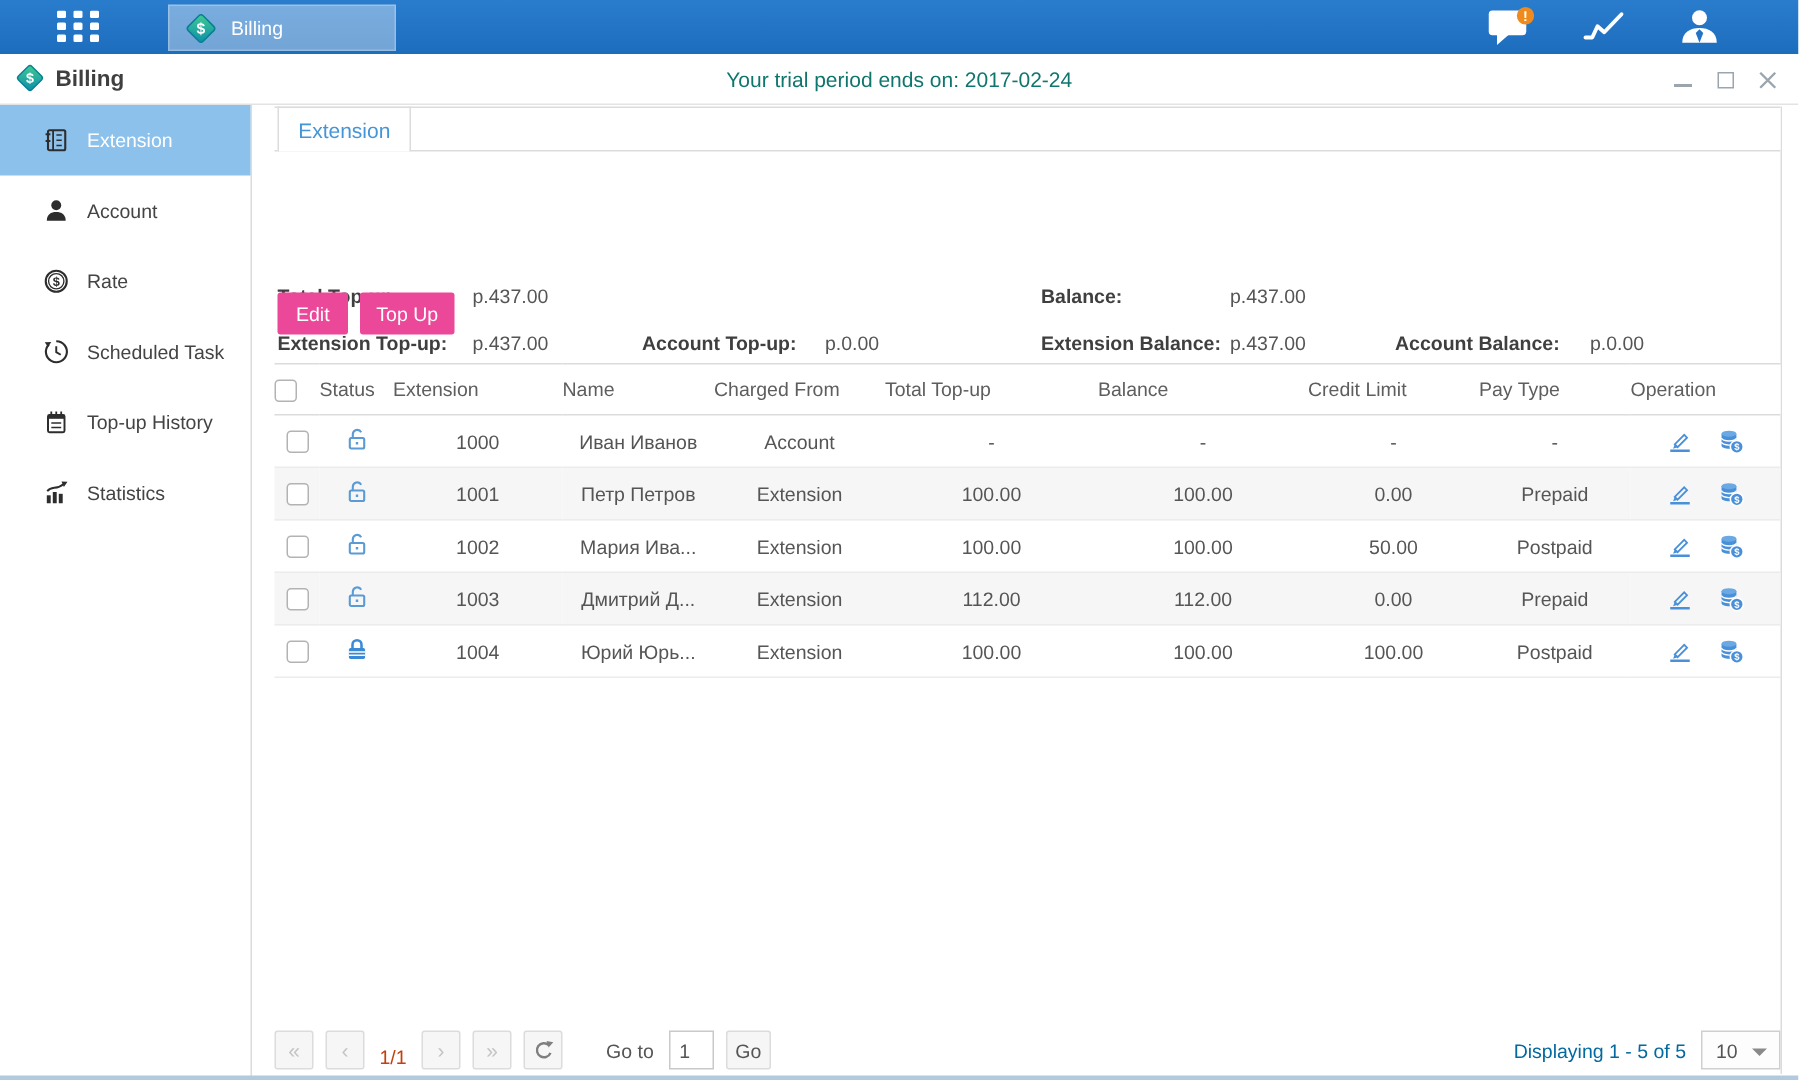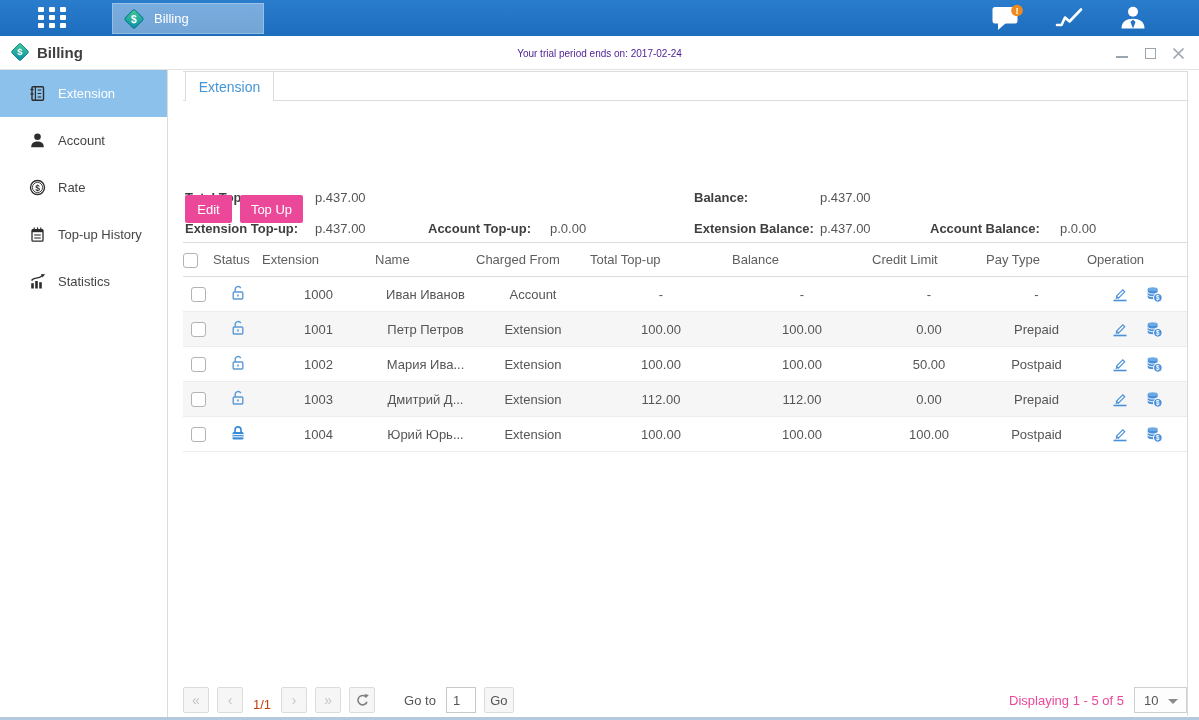--- a/index.html
+++ b/index.html
@@ -34,21 +34,21 @@
   
   .titlebar {
     position:absolute; left:0; top:36px; width:1199px; height:34px;
     background:#fff; border-bottom:1px solid #e3e3e3;
   }
   .title-left { position:absolute; left:10px; top:6px; display:flex; align-items:center; gap:7px; }
   .title-text { font-size:15px; font-weight:bold; color:#3f3f3f; }
   .trial-text {
     position:absolute; left:0; top:0; width:100%; height:34px;
     display:flex; align-items:center; justify-content:center;
-    color:#4c1d95; font-size:10px; pointer-events:none;text-align:center;
+    color:#0f766e; font-size:14px; pointer-events:none;text-align:center;
   }
   .win-controls { position:absolute; right:14px; top:0; height:34px; display:flex; align-items:center; gap:14px; }
   .win-btn { width:14px; height:14px; display:flex; align-items:center; justify-content:center; cursor:pointer; }
   .min-glyph { width:12px; height:0; border-bottom:2px solid #9aa5ae; margin-top:8px; }
   .max-glyph { width:11px; height:11px; border:1.5px solid #9aa5ae; }
 
   
   .sidebar {
     position:absolute; left:0; top:70px; width:168px; bottom:0;
     background:#fff; border-right:1px solid #dcdcdc;
@@ -132,21 +132,21 @@
   }
   .go-btn {
     width:30px; height:26px; margin-left:8px; background:#f6f6f6;
     border:1px solid #dcdcdc; border-radius:2px; color:#555; font-size:13px;
     font-family:"Liberation Sans",sans-serif; cursor:pointer;
   }
   .pager-right {
     position:absolute; right:12px; top:616px; height:28px;
     display:flex; align-items:center; gap:10px;
   }
-  .displaying { color:#ec4899; }
+  .displaying { color:#0369a1; }
   .page-size {
     width:53px; height:26px; border:1px solid #cfcfcf; background:#fdfdfd;
     display:flex; align-items:center; padding-left:9px; color:#555;
     position:relative; cursor:pointer;
   }
   .caret {
     position:absolute; right:8px; top:11px; width:0; height:0;
     border-left:5px solid transparent; border-right:5px solid transparent;
     border-top:5px solid #8a8a8a;
   }
@@ -260,20 +260,28 @@
 
   <div class="nav-item">
     <svg class="nav-icon" viewBox="0 0 17 17">
       <circle cx="8.5" cy="8.5" r="7" fill="none" stroke="#2d2d2d" stroke-width="1.4"></circle>
       <circle cx="8.5" cy="8.5" r="5.1" fill="none" stroke="#2d2d2d" stroke-width="0.9"></circle>
       <text x="8.5" y="11.6" text-anchor="middle" font-size="8.5" font-weight="bold" fill="#2d2d2d">$</text>
     </svg>
     <span>Rate</span>
   </div>
 
+  <div class="nav-item">
+    <svg class="nav-icon" viewBox="0 0 17 17">
+      <path d="M8.5 1.5 A7 7 0 1 1 3.6 3.6" fill="none" stroke="#2d2d2d" stroke-width="1.4"></path>
+      <polygon points="0.8,2.2 5.2,2 3,5.4" fill="#2d2d2d"></polygon>
+      <path d="M8.5 4.8 v4 l3 1.7" fill="none" stroke="#2d2d2d" stroke-width="1.3"></path>
+    </svg>
+    <span>Scheduled Task</span>
+  </div>
 
   <div class="nav-item">
     <svg class="nav-icon" viewBox="0 0 17 17">
       <rect x="3" y="3.6" width="11" height="11.6" rx="1" fill="none" stroke="#2d2d2d" stroke-width="1.3"></rect>
       <rect x="3" y="3.6" width="11" height="2.6" fill="#2d2d2d"></rect>
       <line x1="5.2" y1="1.4" x2="5.2" y2="4.4" stroke="#2d2d2d" stroke-width="1.2"></line>
       <line x1="8.5" y1="1.4" x2="8.5" y2="4.4" stroke="#2d2d2d" stroke-width="1.2"></line>
       <line x1="11.8" y1="1.4" x2="11.8" y2="4.4" stroke="#2d2d2d" stroke-width="1.2"></line>
       <line x1="5.2" y1="9" x2="11.8" y2="9" stroke="#2d2d2d" stroke-width="1.1"></line>
       <line x1="5.2" y1="12" x2="11.8" y2="12" stroke="#2d2d2d" stroke-width="1.1"></line>

